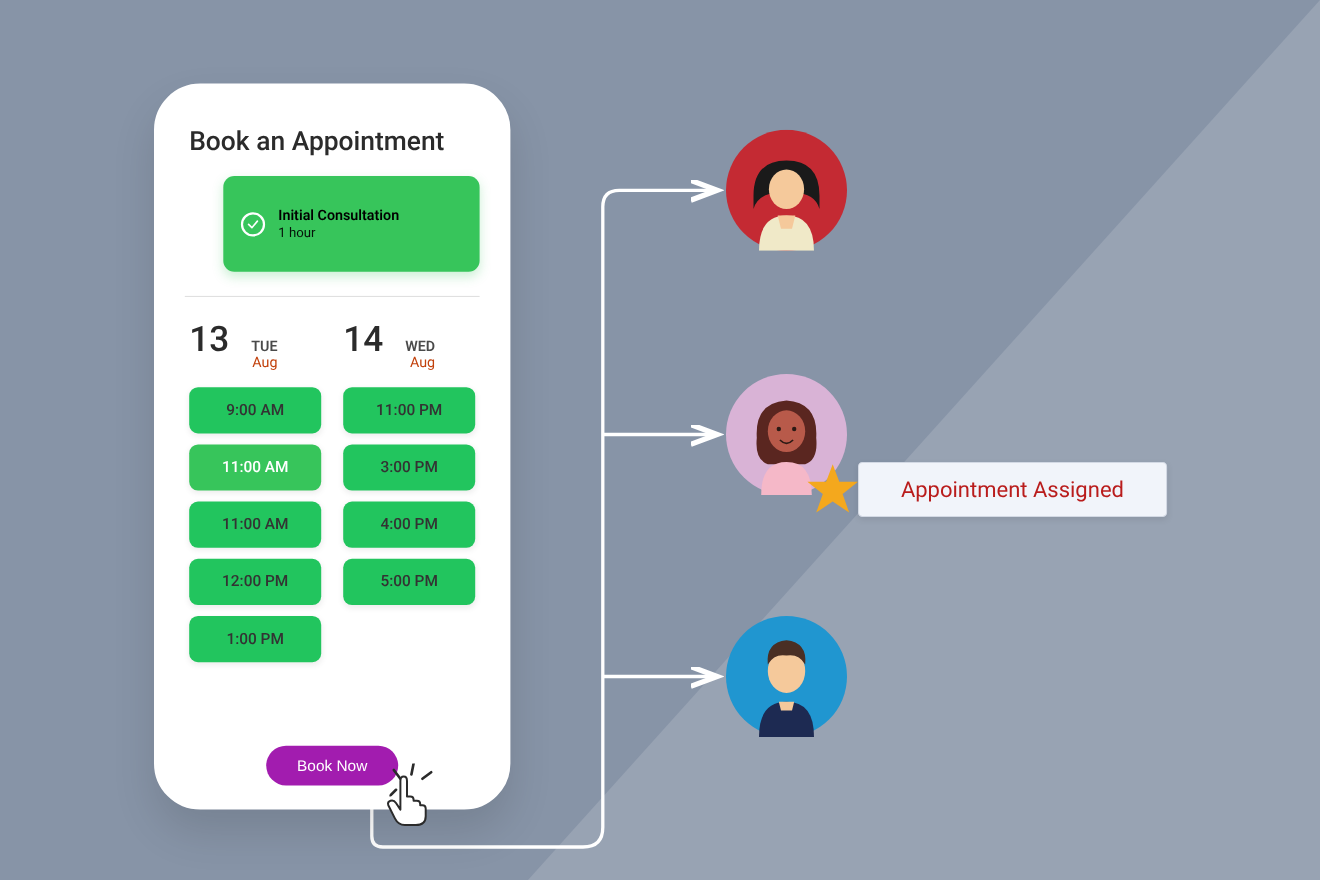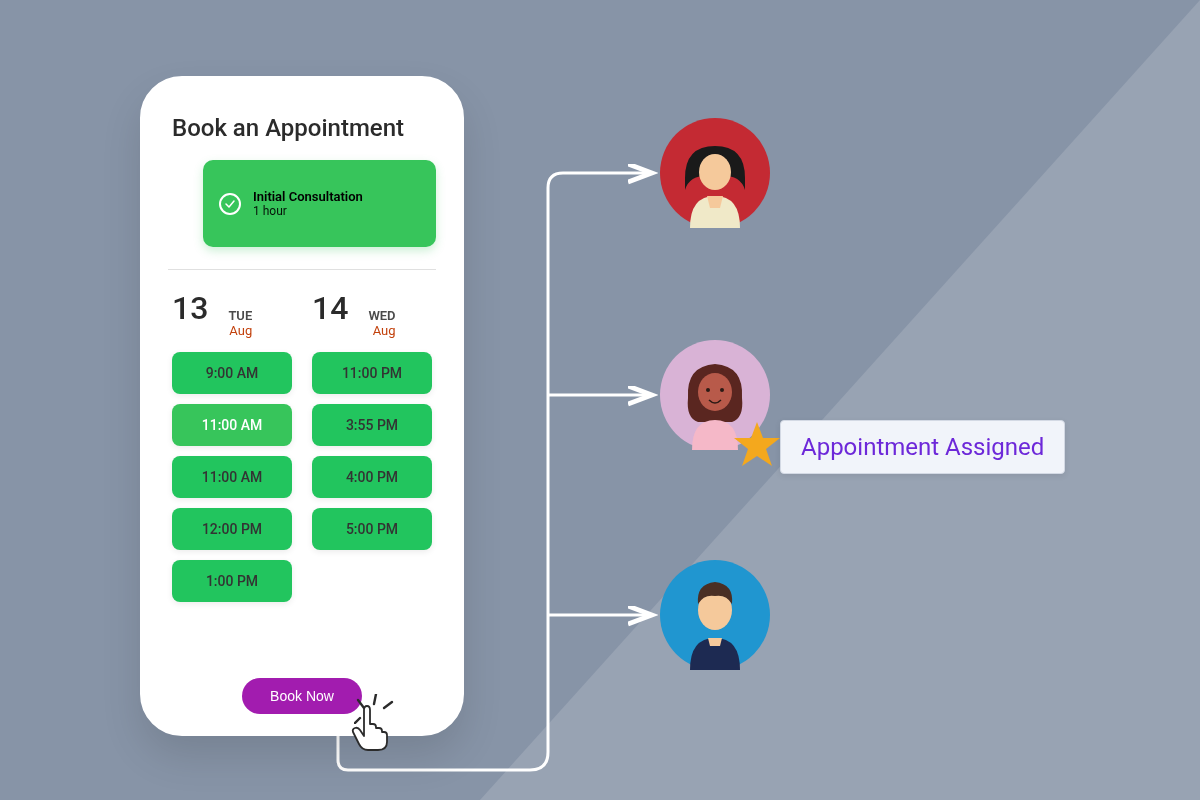--- a/index.html
+++ b/index.html
@@ -112,23 +112,23 @@
     top: 420px;
     width: 50px; height: 50px;
   }
   .assigned-label {
     position: absolute;
     left: 780px;
     top: 420px;
     background: #f1f4fa;
     border: 1px solid #d3d9e4;
     border-radius: 4px;
-    padding: 12px 20px;
-    font-size: 24px;
-    color: #6d28d9;
+    padding: 12px 38px;
+    font-size: 20px;
+    color: #b91c1c;
     box-shadow: 0 2px 6px rgba(0,0,0,0.08);
   }
   .connectors {
     position: absolute;
     left: 0; top: 0;
     pointer-events: none;
   }
   .cursor-hand {
     position: absolute;
     left: 348px;
@@ -195,21 +195,21 @@
       </div>
       <div class="day-col">
         <div class="day-header">
           <div class="day-num">14</div>
           <div class="day-meta">
             <div class="day-wd">WED</div>
             <div class="day-mo">Aug</div>
           </div>
         </div>
         <div class="slot">11:00 PM</div>
-        <div class="slot">3:55 PM</div>
+        <div class="slot">3:00 PM</div>
         <div class="slot">4:00 PM</div>
         <div class="slot">5:00 PM</div>
       </div>
     </div>
 
   <button class="book-btn">Book Now</button>
 </div>
 
 <svg class="click-lines" viewBox="0 0 40 30">
   <g stroke="#2b2b2b" stroke-width="2.4" stroke-linecap="round">

